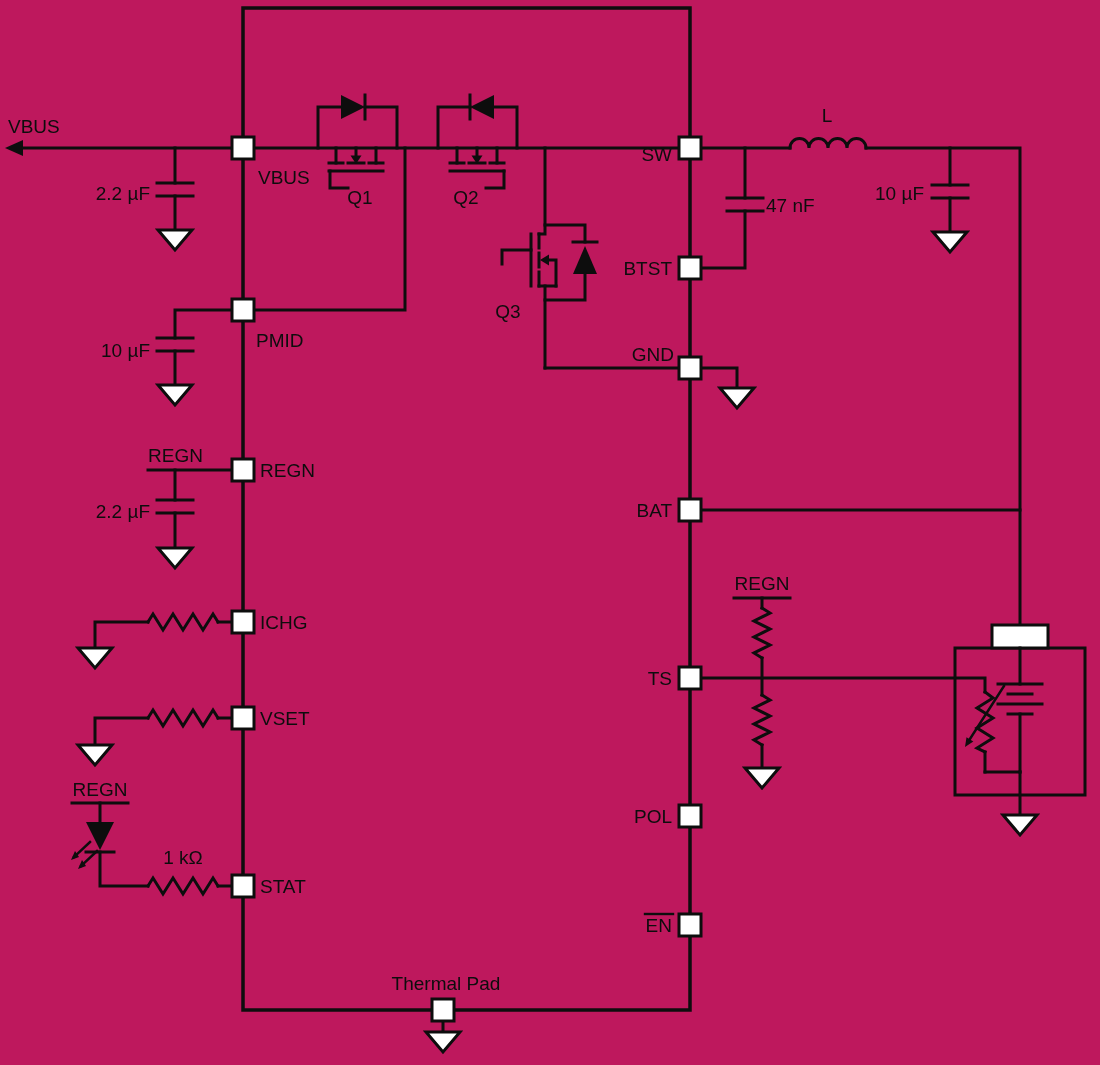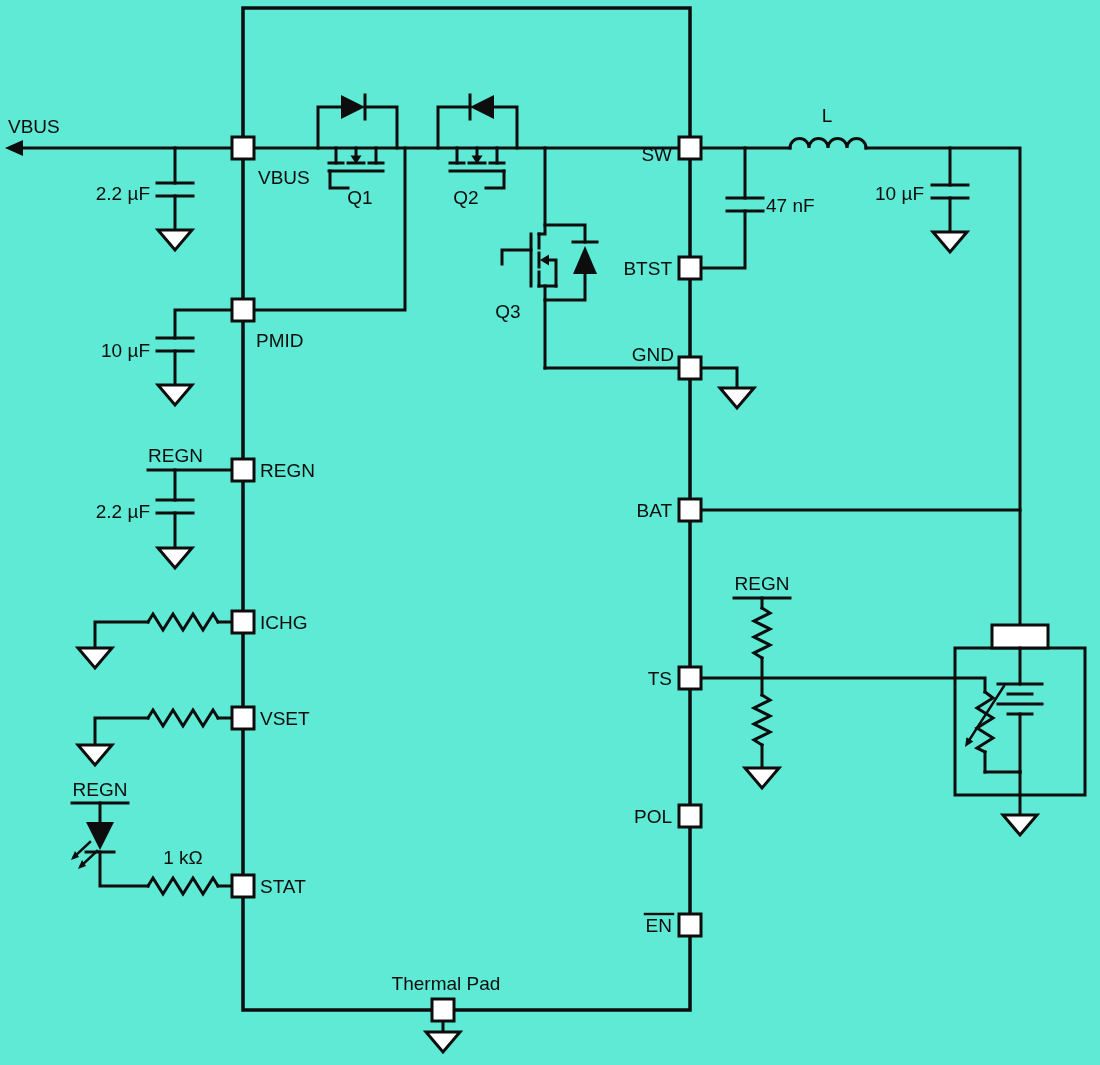--- a/index.html
+++ b/index.html
@@ -1,16 +1,16 @@
 <!DOCTYPE html>
 <html><head>
 <meta charset="utf-8">
 <style>
   html,body{margin:0;padding:0;background:#ffffff;}
-  .stage{width:1100px;height:1065px;background:#5eead4;position:relative;font-family:"Liberation Sans",sans-serif;}
+  .stage{width:1100px;height:1065px;background:#be185d;position:relative;font-family:"Liberation Sans",sans-serif;}
   svg{display:block;}
   .w{stroke:#0d0d0d;stroke-width:3;fill:none;stroke-linecap:square;}
   .ic{stroke:#0d0d0d;stroke-width:3.5;fill:none;}
   .f{fill:#0d0d0d;stroke:none;}
   .pin{fill:#ffffff;stroke:#0d0d0d;stroke-width:3;}
   .gnd{fill:#ffffff;stroke:#0d0d0d;stroke-width:3;stroke-linejoin:miter;}
   .box{fill:none;stroke:#0d0d0d;stroke-width:3;}
   .conn{fill:#ffffff;stroke:#0d0d0d;stroke-width:3;}
   text{font-family:"Liberation Sans",sans-serif;font-size:19px;fill:#0d0d0d;}
 </style>

